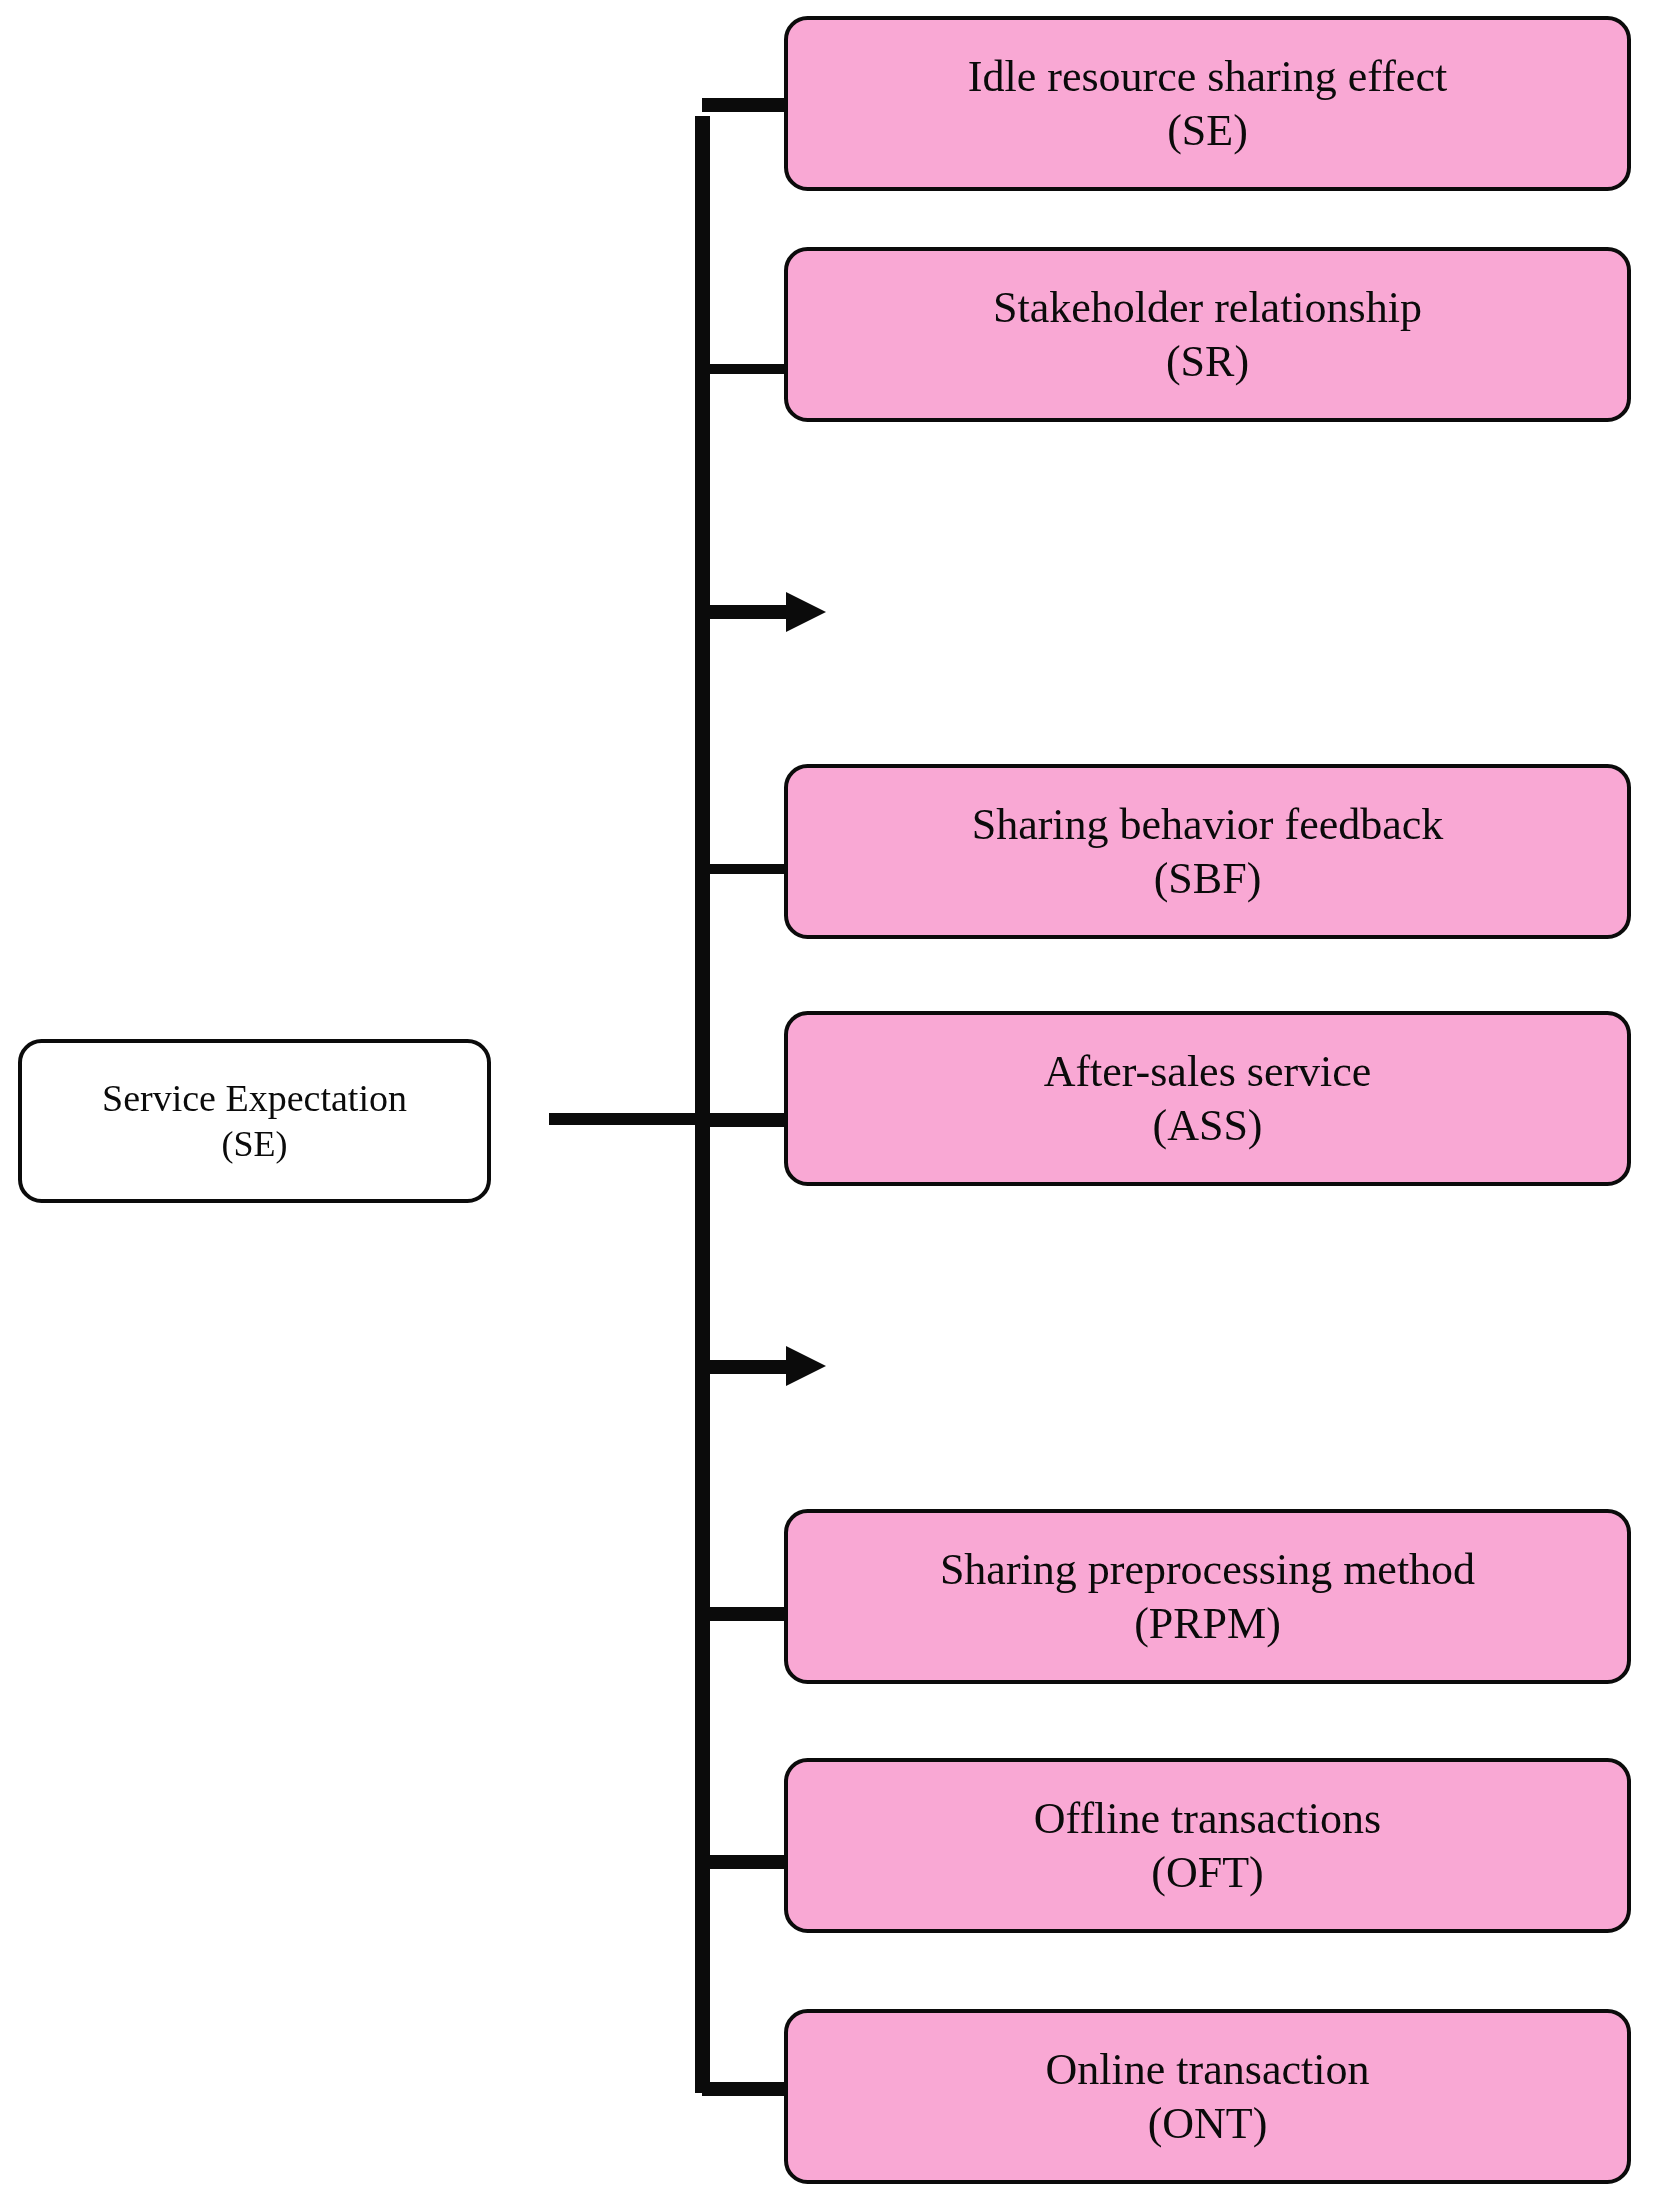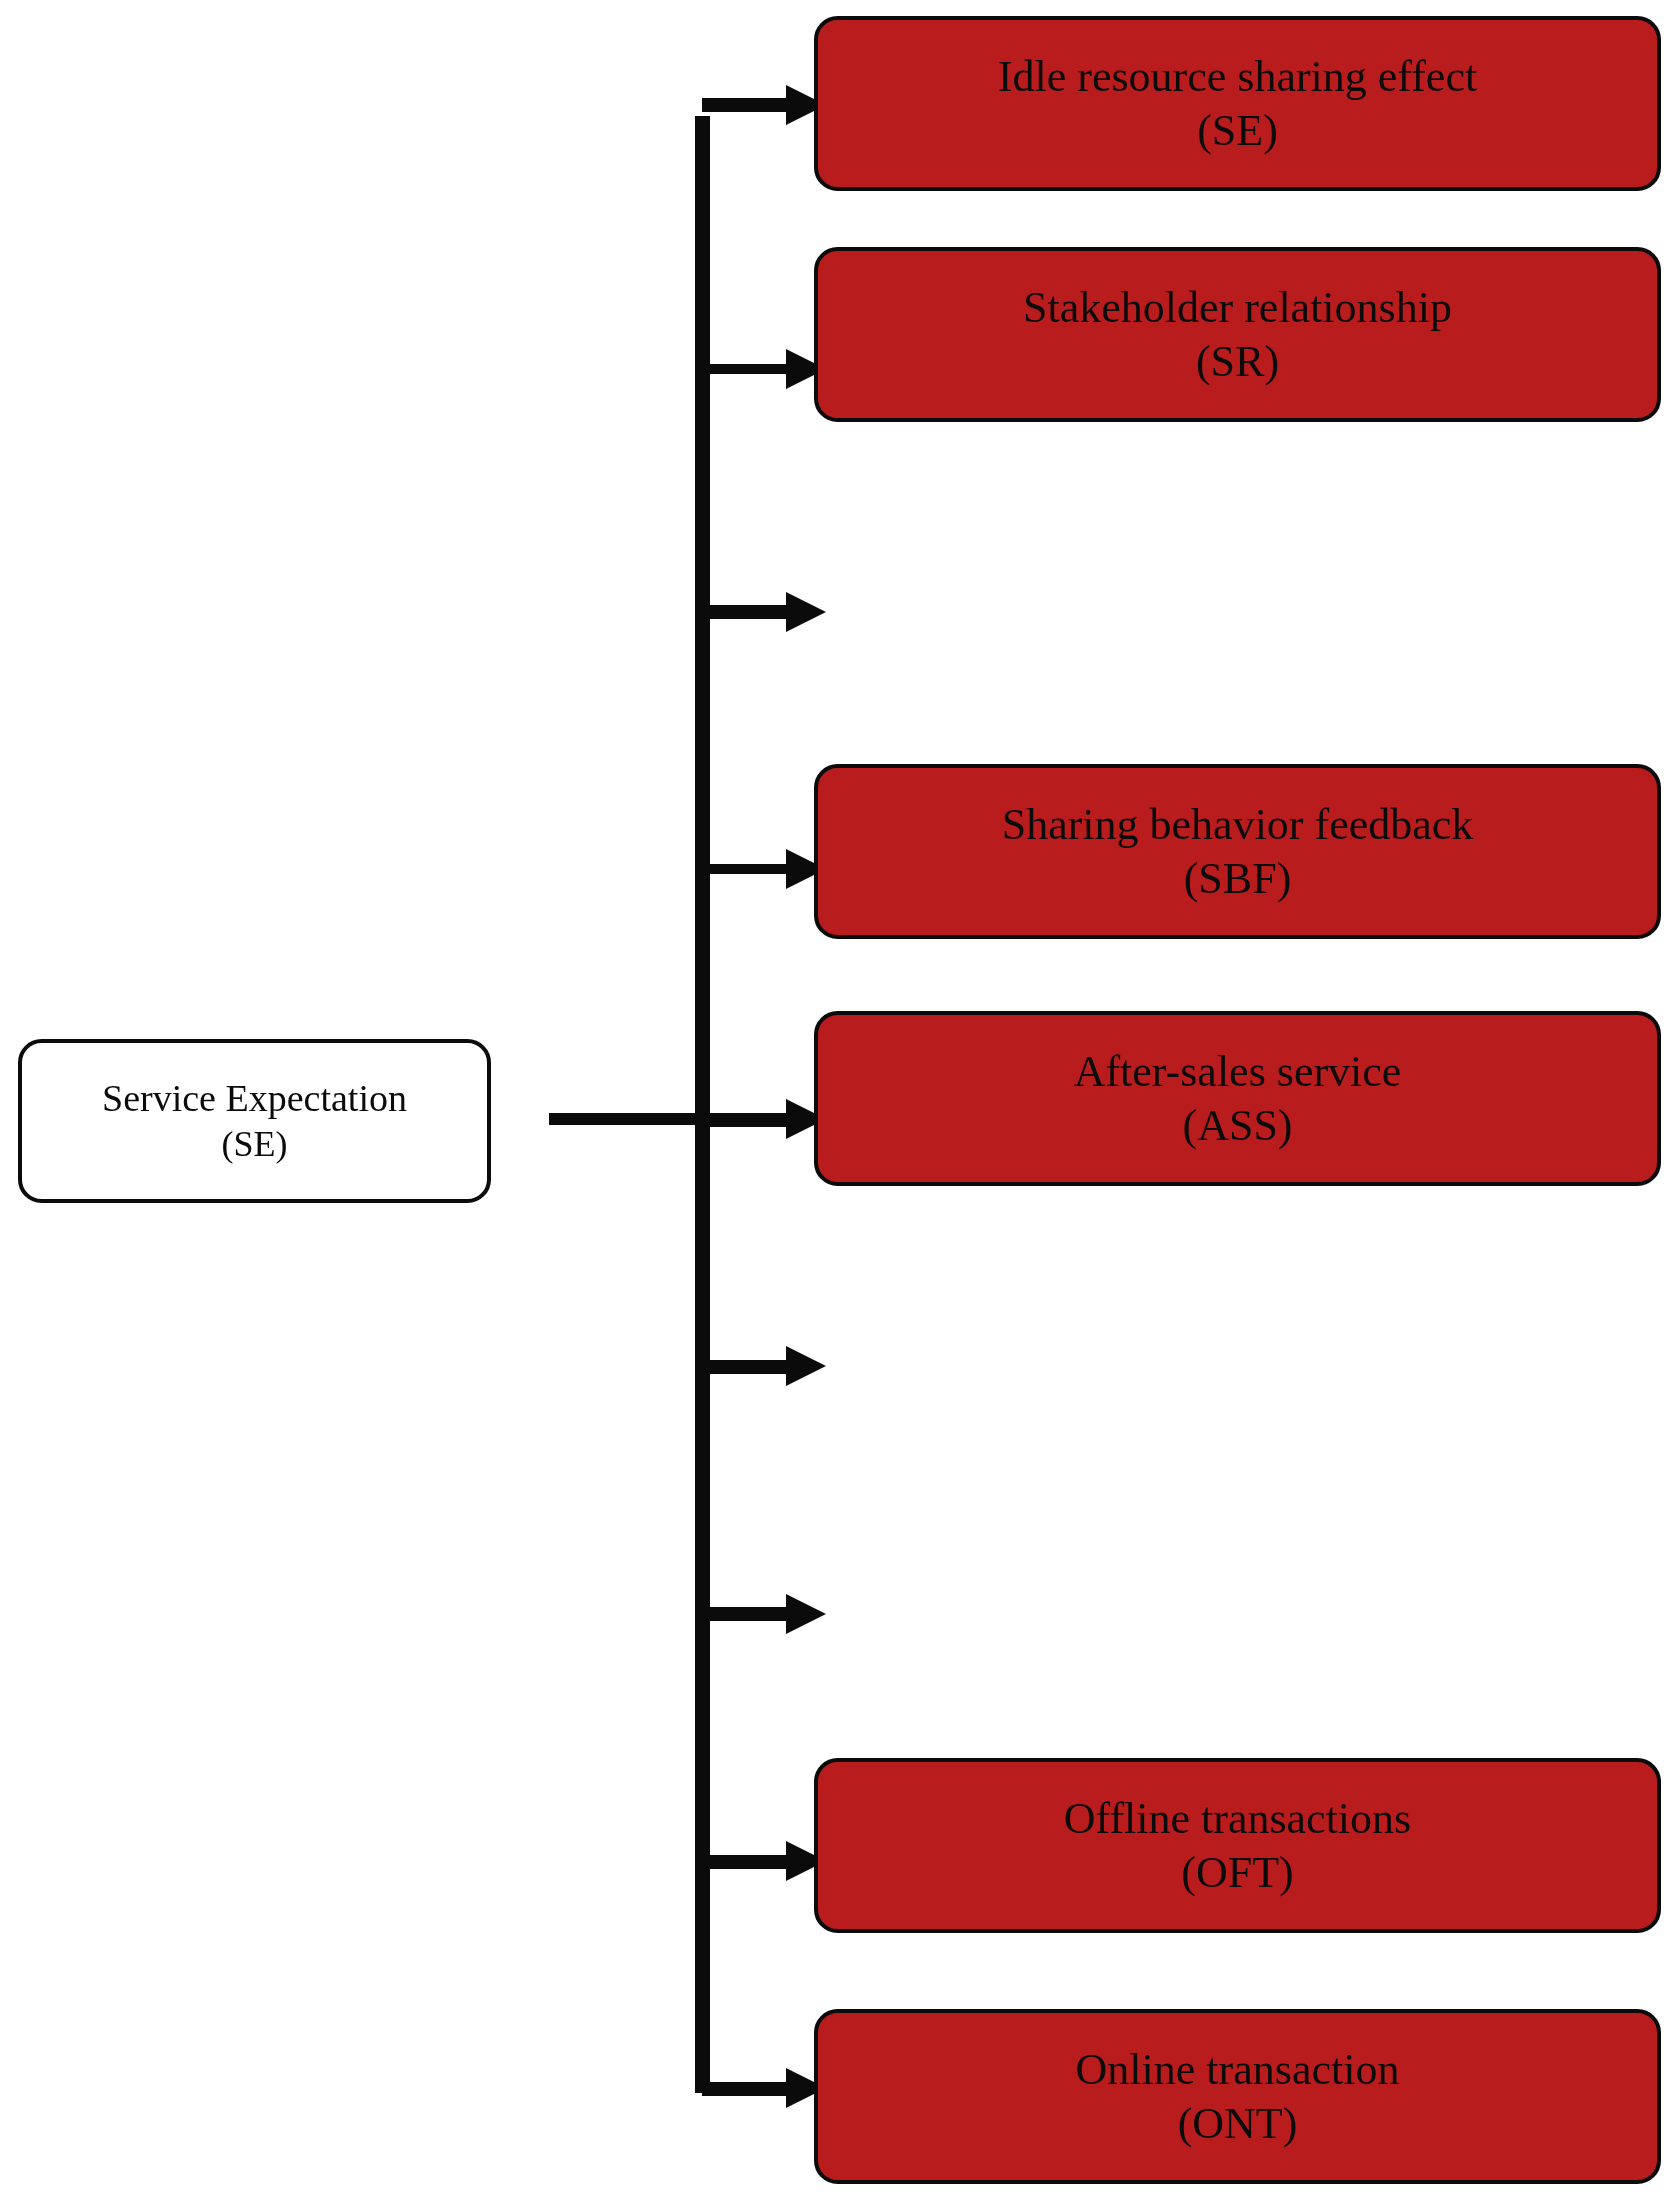--- a/index.html
+++ b/index.html
@@ -40,27 +40,27 @@
   }
   .root-node .line2 {
     font-size: 36px;
     color: #0b0b0b;
     white-space: nowrap;
   }
 
   
   .leaf-node {
     position: absolute;
-    left: 814px;
+    left: 784px;
     width: 847px;
     height: 175px;
     border: 4.5px solid #0b0b0b;
     border-radius: 23.6px;
     box-sizing: border-box;
-    background: #b91c1c;
+    background: #f9a8d4;
     display: flex;
     flex-direction: column;
     align-items: center;
     justify-content: center;
     line-height: 1.22;
   }
   .leaf-node .line1 {
     font-size: 44px;
     color: #0b0b0b;
     white-space: nowrap;
@@ -168,20 +168,24 @@
     <span class="line1">Sharing behavior feedback</span>
     <span class="line2">(SBF)</span>
   </div>
 
   <div class="leaf-node" style="top:1011px;">
     <span class="line1">After-sales service</span>
     <span class="line2">(ASS)</span>
   </div>
 
 
+  <div class="leaf-node" style="top:1509px;">
+    <span class="line1">Sharing preprocessing method</span>
+    <span class="line2">(PRPM)</span>
+  </div>
 
   <div class="leaf-node" style="top:1758px;">
     <span class="line1">Offline transactions</span>
     <span class="line2">(OFT)</span>
   </div>
 
   <div class="leaf-node" style="top:2009px;">
     <span class="line1">Online transaction</span>
     <span class="line2">(ONT)</span>
   </div>

